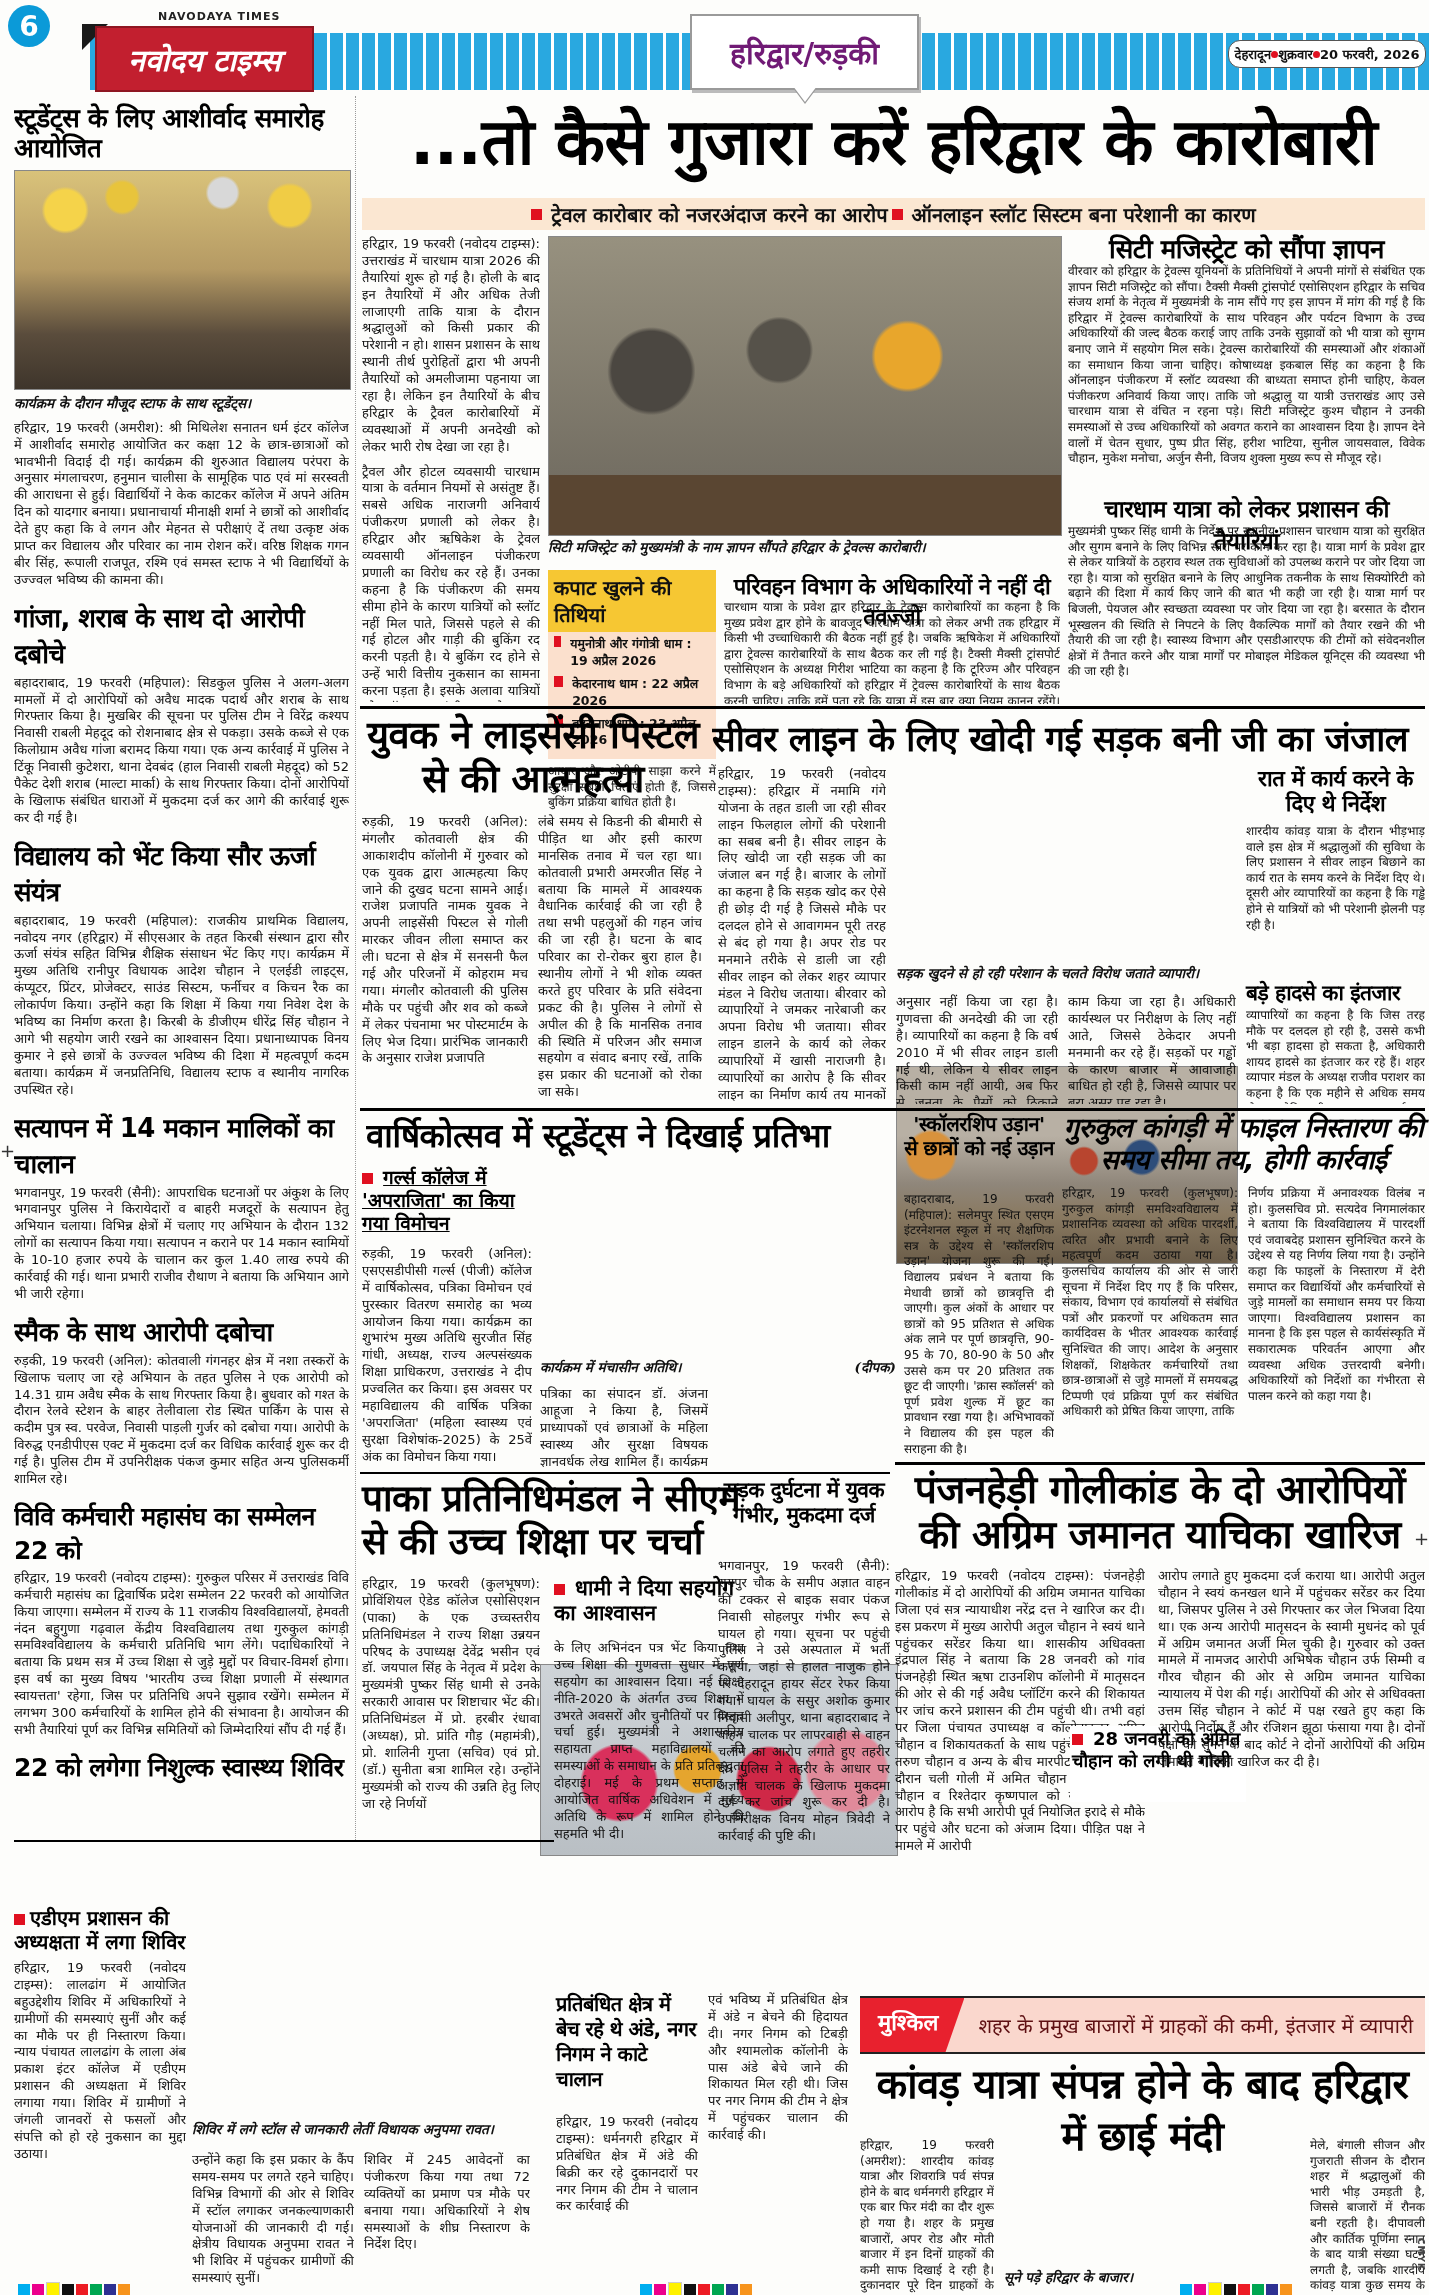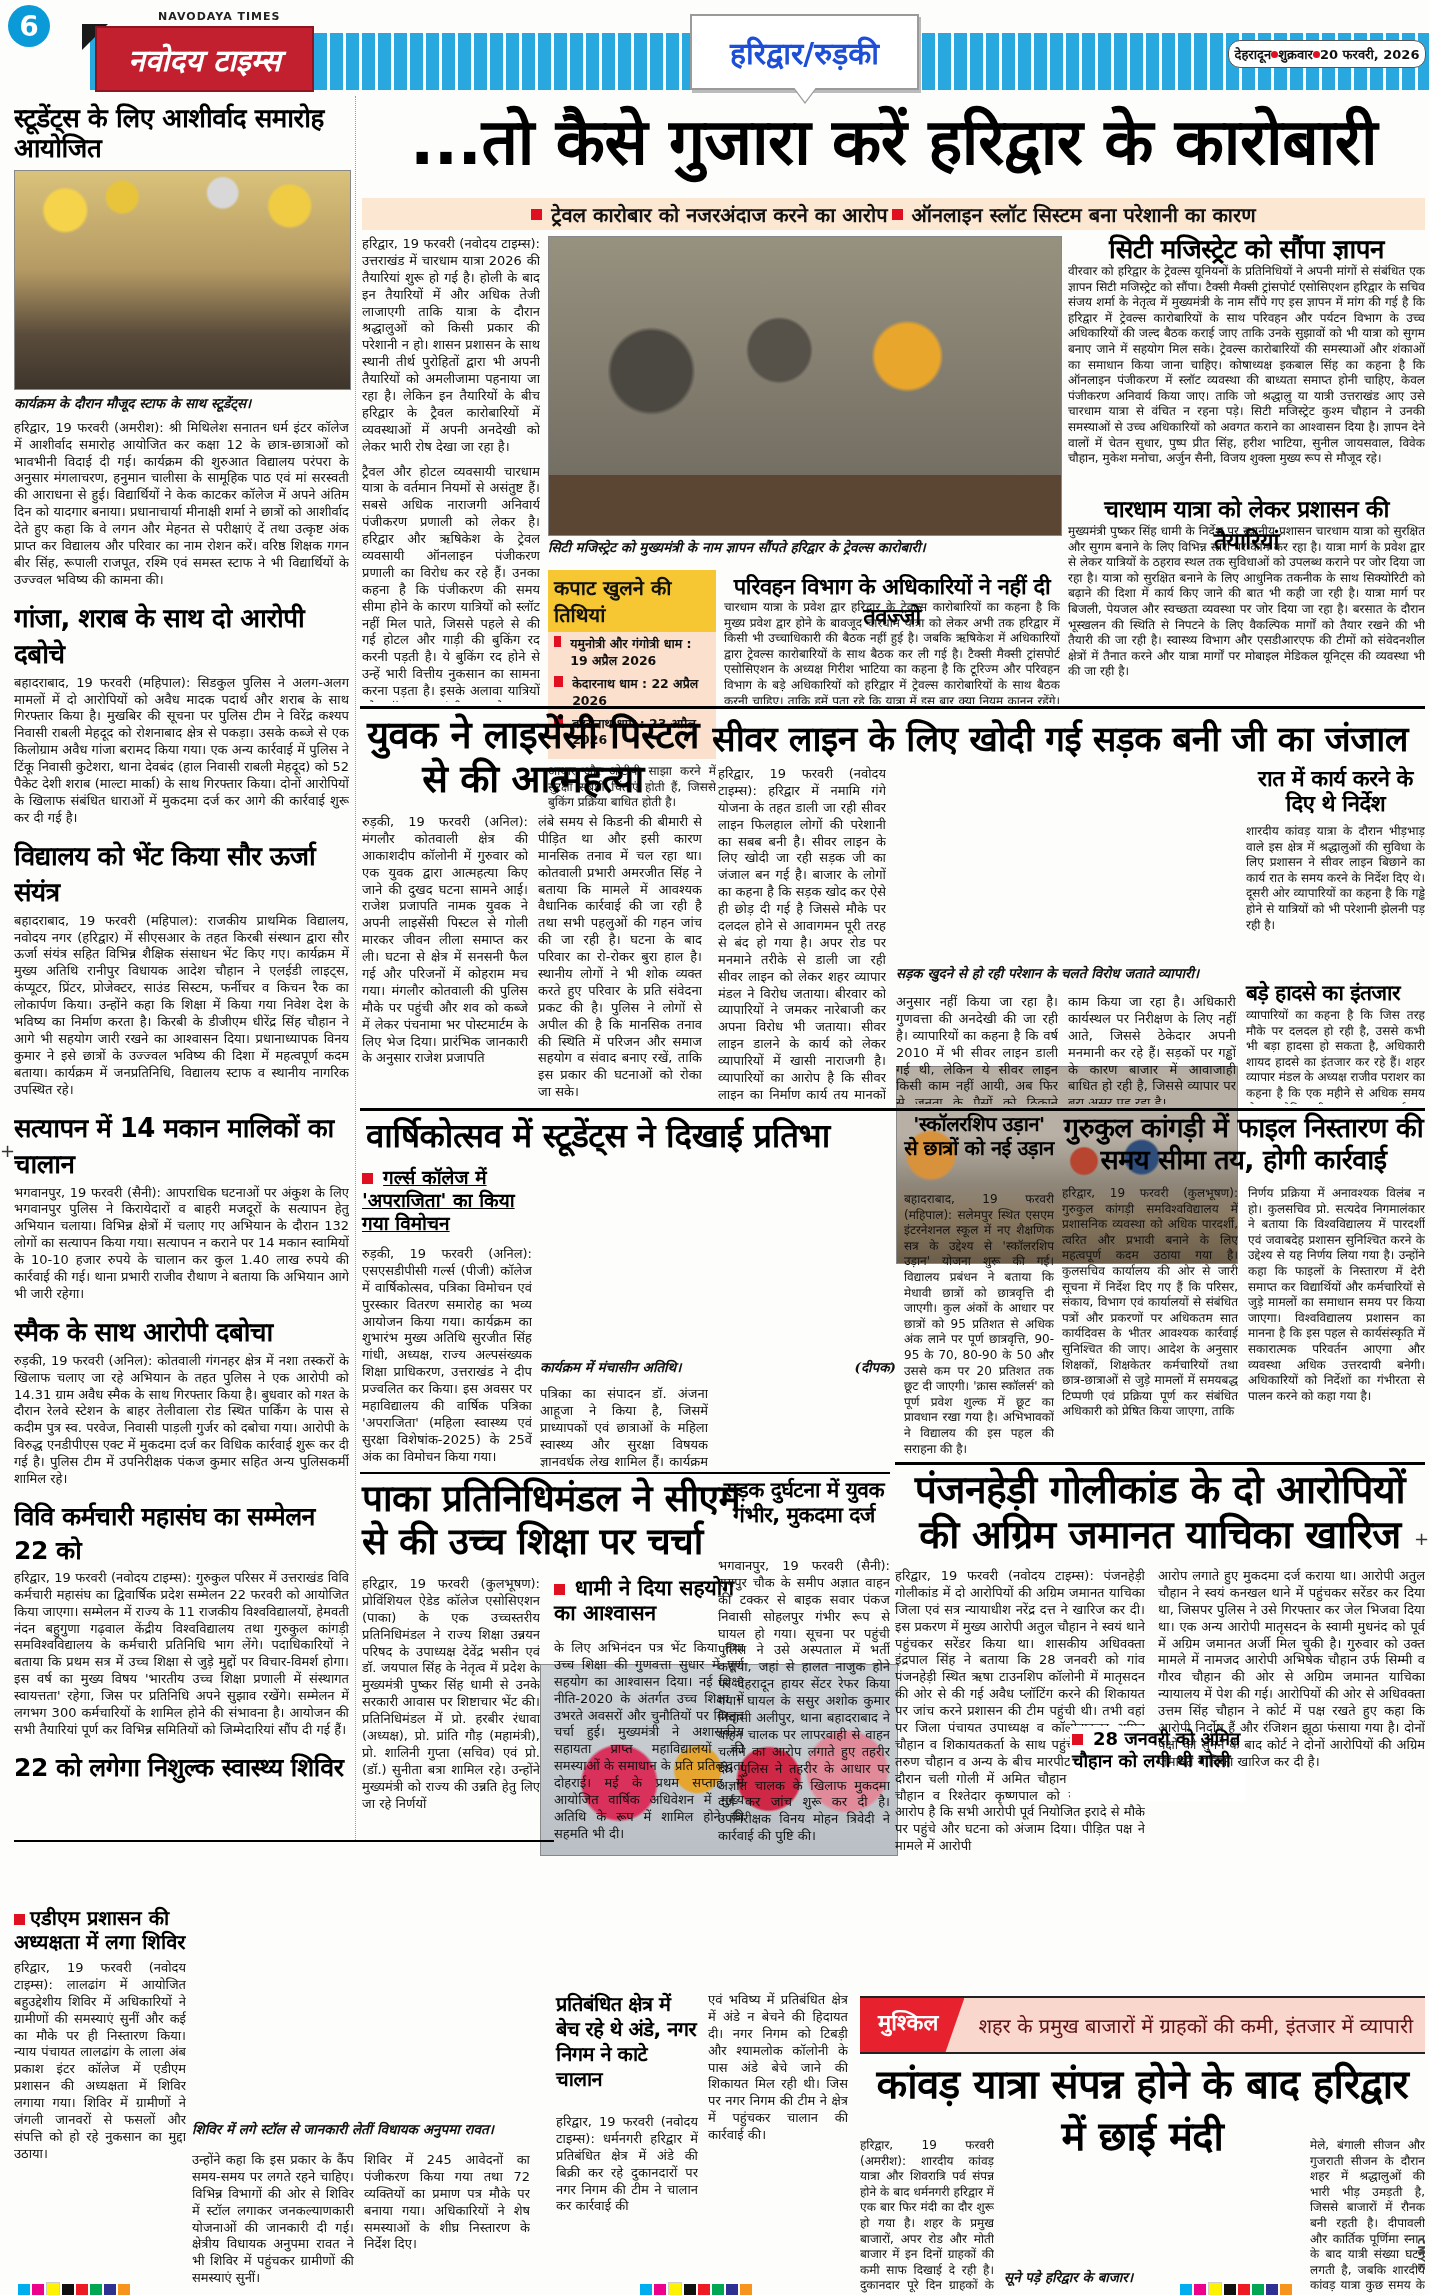--- a/index.html
+++ b/index.html
@@ -41,21 +41,21 @@
   <div class="abs stripes" style="left:90px;top:33px;width:1339px;height:57px;"></div>
   <div class="abs" style="left:8px;top:5px;width:42px;height:42px;border-radius:50%;background:#0b9ad8;color:#fff;font-size:28px;font-weight:bold;display:flex;align-items:center;justify-content:center;">
       <span>6</span>
     </div>
   <div class="abs" style="left:158px;top:10px;font-size:11px;font-weight:bold;letter-spacing:1px;color:#222;">NAVODAYA TIMES</div>
   <div class="abs" style="left:82px;top:24px;width:0;height:0;border-top:26px solid #1a1a1a;border-right:26px solid transparent;"></div>
   <div class="abs" style="left:95px;top:26px;width:215px;height:62px;background:#c21f2f;color:#fff;display:flex;align-items:center;justify-content:center;font-size:30px;font-weight:bold;font-style:italic;border:2px solid #8e1622;">
       <span>नवोदय टाइम्स</span>
     </div>
   <div class="abs" style="left:690px;top:14px;width:225px;height:72px;background:#fff;border:2px solid #9a9a9a;box-shadow:2px 3px 0 #bbb;display:flex;align-items:center;justify-content:center;">
-    <span style="color:#1d4ed8;font-size:30px;font-weight:bold;">हरिद्वार/रुड़की</span>
+    <span style="color:#701a75;font-size:30px;font-weight:bold;">हरिद्वार/रुड़की</span>
   </div>
   <div class="abs" style="left:793px;top:86px;width:0;height:0;border-left:12px solid transparent;border-right:12px solid transparent;border-top:16px solid #fff;filter:drop-shadow(0 2px 0 #999);"></div>
   <div class="abs" style="left:1228px;top:40px;width:196px;height:26px;background:#fff;border:1.5px solid #555;border-radius:12px;display:flex;align-items:center;justify-content:center;font-size:13px;font-weight:bold;">
     <span>देहरादून</span>
     <span style="width:7px;height:7px;border-radius:50%;background:#e01020;display:inline-block;"></span>
     <span>शुक्रवार</span>
     <span style="width:7px;height:7px;border-radius:50%;background:#e01020;display:inline-block;"></span>
     <span>20 फरवरी, 2026</span>
   </div>
 
@@ -152,21 +152,21 @@
   </div>
   <div class="abs body-txt" style="left:362px;top:1246px;width:170px;height:222px;">रुड़की, 19 फरवरी (अनिल): एसएसडीपीसी गर्ल्स (पीजी) कॉलेज में वार्षिकोत्सव, पत्रिका विमोचन एवं पुरस्कार वितरण समारोह का भव्य आयोजन किया गया। कार्यक्रम का शुभारंभ मुख्य अतिथि सुरजीत सिंह गांधी, अध्यक्ष, राज्य अल्पसंख्यक शिक्षा प्राधिकरण, उत्तराखंड ने दीप प्रज्वलित कर किया। इस अवसर पर महाविद्यालय की वार्षिक पत्रिका 'अपराजिता' (महिला स्वास्थ्य एवं सुरक्षा विशेषांक-2025) के 25वें अंक का विमोचन किया गया।</div>
   <div class="abs ph ph-dance" style="left:540px;top:1166px;width:356px;height:190px;"></div>
   <div class="abs cap" style="left:540px;top:1358px;width:250px;height:22px;">कार्यक्रम में मंचासीन अतिथि।</div>
   <div class="abs cap" style="left:800px;top:1358px;width:96px;height:22px;text-align:right;">(दीपक)</div>
   <div class="abs body-txt" style="left:540px;top:1386px;width:168px;height:82px;">पत्रिका का संपादन डॉ. अंजना आहूजा ने किया है, जिसमें प्राध्यापकों एवं छात्राओं के महिला स्वास्थ्य और सुरक्षा विषयक ज्ञानवर्धक लेख शामिल हैं। कार्यक्रम में छात्राओं ने लोकनृत्य,</div>
 
   <div class="abs hl hl-c" style="left:904px;top:1112px;width:150px;height:74px;font-size:20px;line-height:1.2;">'स्कॉलरशिप उड़ान' से छात्रों को नई उड़ान</div>
   <div class="abs body-sm" style="left:904px;top:1192px;width:150px;height:266px;">बहादराबाद, 19 फरवरी (महिपाल): सलेमपुर स्थित एसएम इंटरनेशनल स्कूल में नए शैक्षणिक सत्र के उद्देश्य से 'स्कॉलरशिप उड़ान' योजना शुरू की गई। विद्यालय प्रबंधन ने बताया कि मेधावी छात्रों को छात्रवृत्ति दी जाएगी। कुल अंकों के आधार पर छात्रों को 95 प्रतिशत से अधिक अंक लाने पर पूर्ण छात्रवृत्ति, 90-95 के 70, 80-90 के 50 और उससे कम पर 20 प्रतिशत तक छूट दी जाएगी। 'क्रास स्कॉलर्स' को पूर्ण प्रवेश शुल्क में छूट का प्रावधान रखा गया है। अभिभावकों ने विद्यालय की इस पहल की सराहना की है।</div>
 
-  <div class="abs hl hl-c" style="left:1062px;top:1112px;width:363px;height:68px;font-size:27px;line-height:1.2;">गुरुकुल कांगड़ी में फाइल निस्तारण की समय सीमा तय, होगी कार्रवाई</div>
+  <div class="abs hl hl-c" style="left:1062px;top:1112px;width:363px;height:68px;font-size:27px;line-height:1.2;font-style:italic;">गुरुकुल कांगड़ी में फाइल निस्तारण की समय सीमा तय, होगी कार्रवाई</div>
   <div class="abs body-sm" style="left:1062px;top:1186px;width:176px;height:272px;">हरिद्वार, 19 फरवरी (कुलभूषण): गुरुकुल कांगड़ी समविश्वविद्यालय में प्रशासनिक व्यवस्था को अधिक पारदर्शी, त्वरित और प्रभावी बनाने के लिए महत्वपूर्ण कदम उठाया गया है। कुलसचिव कार्यालय की ओर से जारी सूचना में निर्देश दिए गए हैं कि परिसर, संकाय, विभाग एवं कार्यालयों से संबंधित पत्रों और प्रकरणों पर अधिकतम सात कार्यदिवस के भीतर आवश्यक कार्रवाई सुनिश्चित की जाए। आदेश के अनुसार शिक्षकों, शिक्षकेतर कर्मचारियों तथा छात्र-छात्राओं से जुड़े मामलों में समयबद्ध टिप्पणी एवं प्रक्रिया पूर्ण कर संबंधित अधिकारी को प्रेषित किया जाएगा, ताकि</div>
   <div class="abs body-sm" style="left:1248px;top:1186px;width:177px;height:272px;">निर्णय प्रक्रिया में अनावश्यक विलंब न हो। कुलसचिव प्रो. सत्यदेव निगमालंकार ने बताया कि विश्वविद्यालय में पारदर्शी एवं जवाबदेह प्रशासन सुनिश्चित करने के उद्देश्य से यह निर्णय लिया गया है। उन्होंने कहा कि फाइलों के निस्तारण में देरी समाप्त कर विद्यार्थियों और कर्मचारियों से जुड़े मामलों का समाधान समय पर किया जाएगा। विश्वविद्यालय प्रशासन का मानना है कि इस पहल से कार्यसंस्कृति में सकारात्मक परिवर्तन आएगा और व्यवस्था अधिक उत्तरदायी बनेगी। अधिकारियों को निर्देशों का गंभीरता से पालन करने को कहा गया है।</div>
 
   <div class="abs hrule" style="left:360px;top:1472px;width:530px;height:2px;"></div>
   <div class="abs hrule" style="left:895px;top:1462px;width:530px;height:3px;"></div>
 
   <div class="abs hl" style="left:362px;top:1478px;width:384px;height:88px;font-size:37px;line-height:1.15;">पाका प्रतिनिधिमंडल ने सीएम से की उच्च शिक्षा पर चर्चा</div>
   <div class="abs body-txt" style="left:362px;top:1576px;width:178px;height:258px;">हरिद्वार, 19 फरवरी (कुलभूषण): प्रोविंशियल ऐडेड कॉलेज एसोसिएशन (पाका) के एक उच्चस्तरीय प्रतिनिधिमंडल ने राज्य शिक्षा उन्नयन परिषद के उपाध्यक्ष देवेंद्र भसीन एवं डॉ. जयपाल सिंह के नेतृत्व में प्रदेश के मुख्यमंत्री पुष्कर सिंह धामी से उनके सरकारी आवास पर शिष्टाचार भेंट की। प्रतिनिधिमंडल में प्रो. हरबीर रंधावा (अध्यक्ष), प्रो. प्रांति गौड़ (महामंत्री), प्रो. शालिनी गुप्ता (सचिव) एवं प्रो. (डॉ.) सुनीता बत्रा शामिल रहे। उन्होंने मुख्यमंत्री को राज्य की उन्नति हेतु लिए जा रहे निर्णयों</div>
   <div class="abs" style="left:554px;top:1576px;width:190px;height:56px;">
     <span class="sq"></span>

